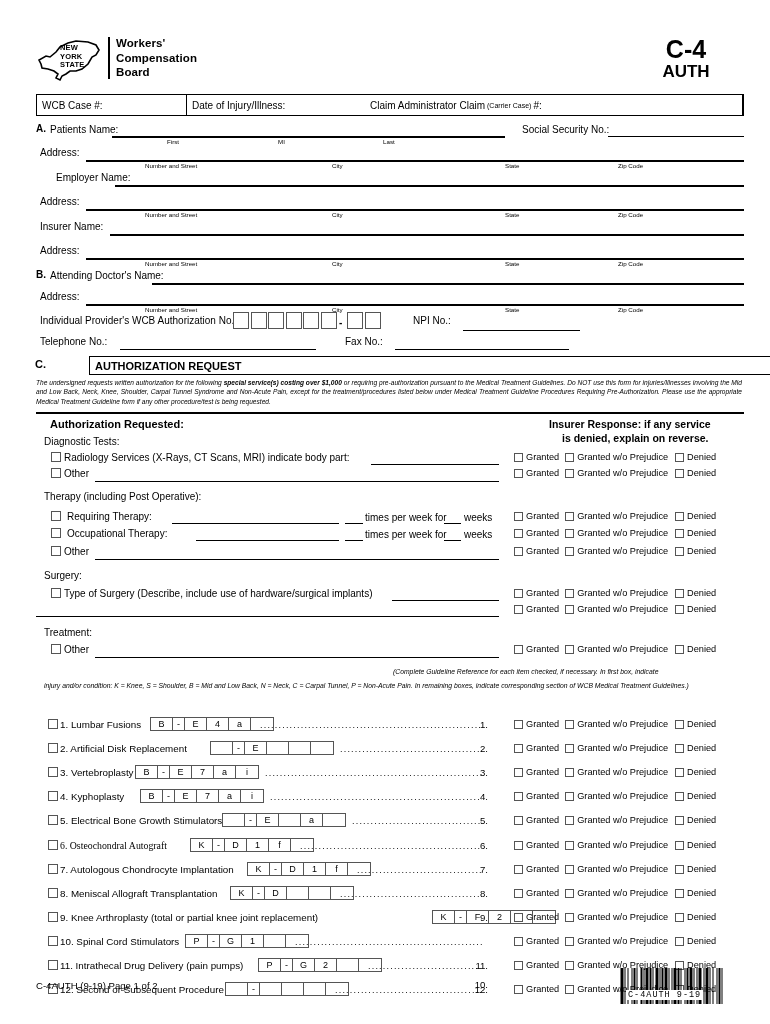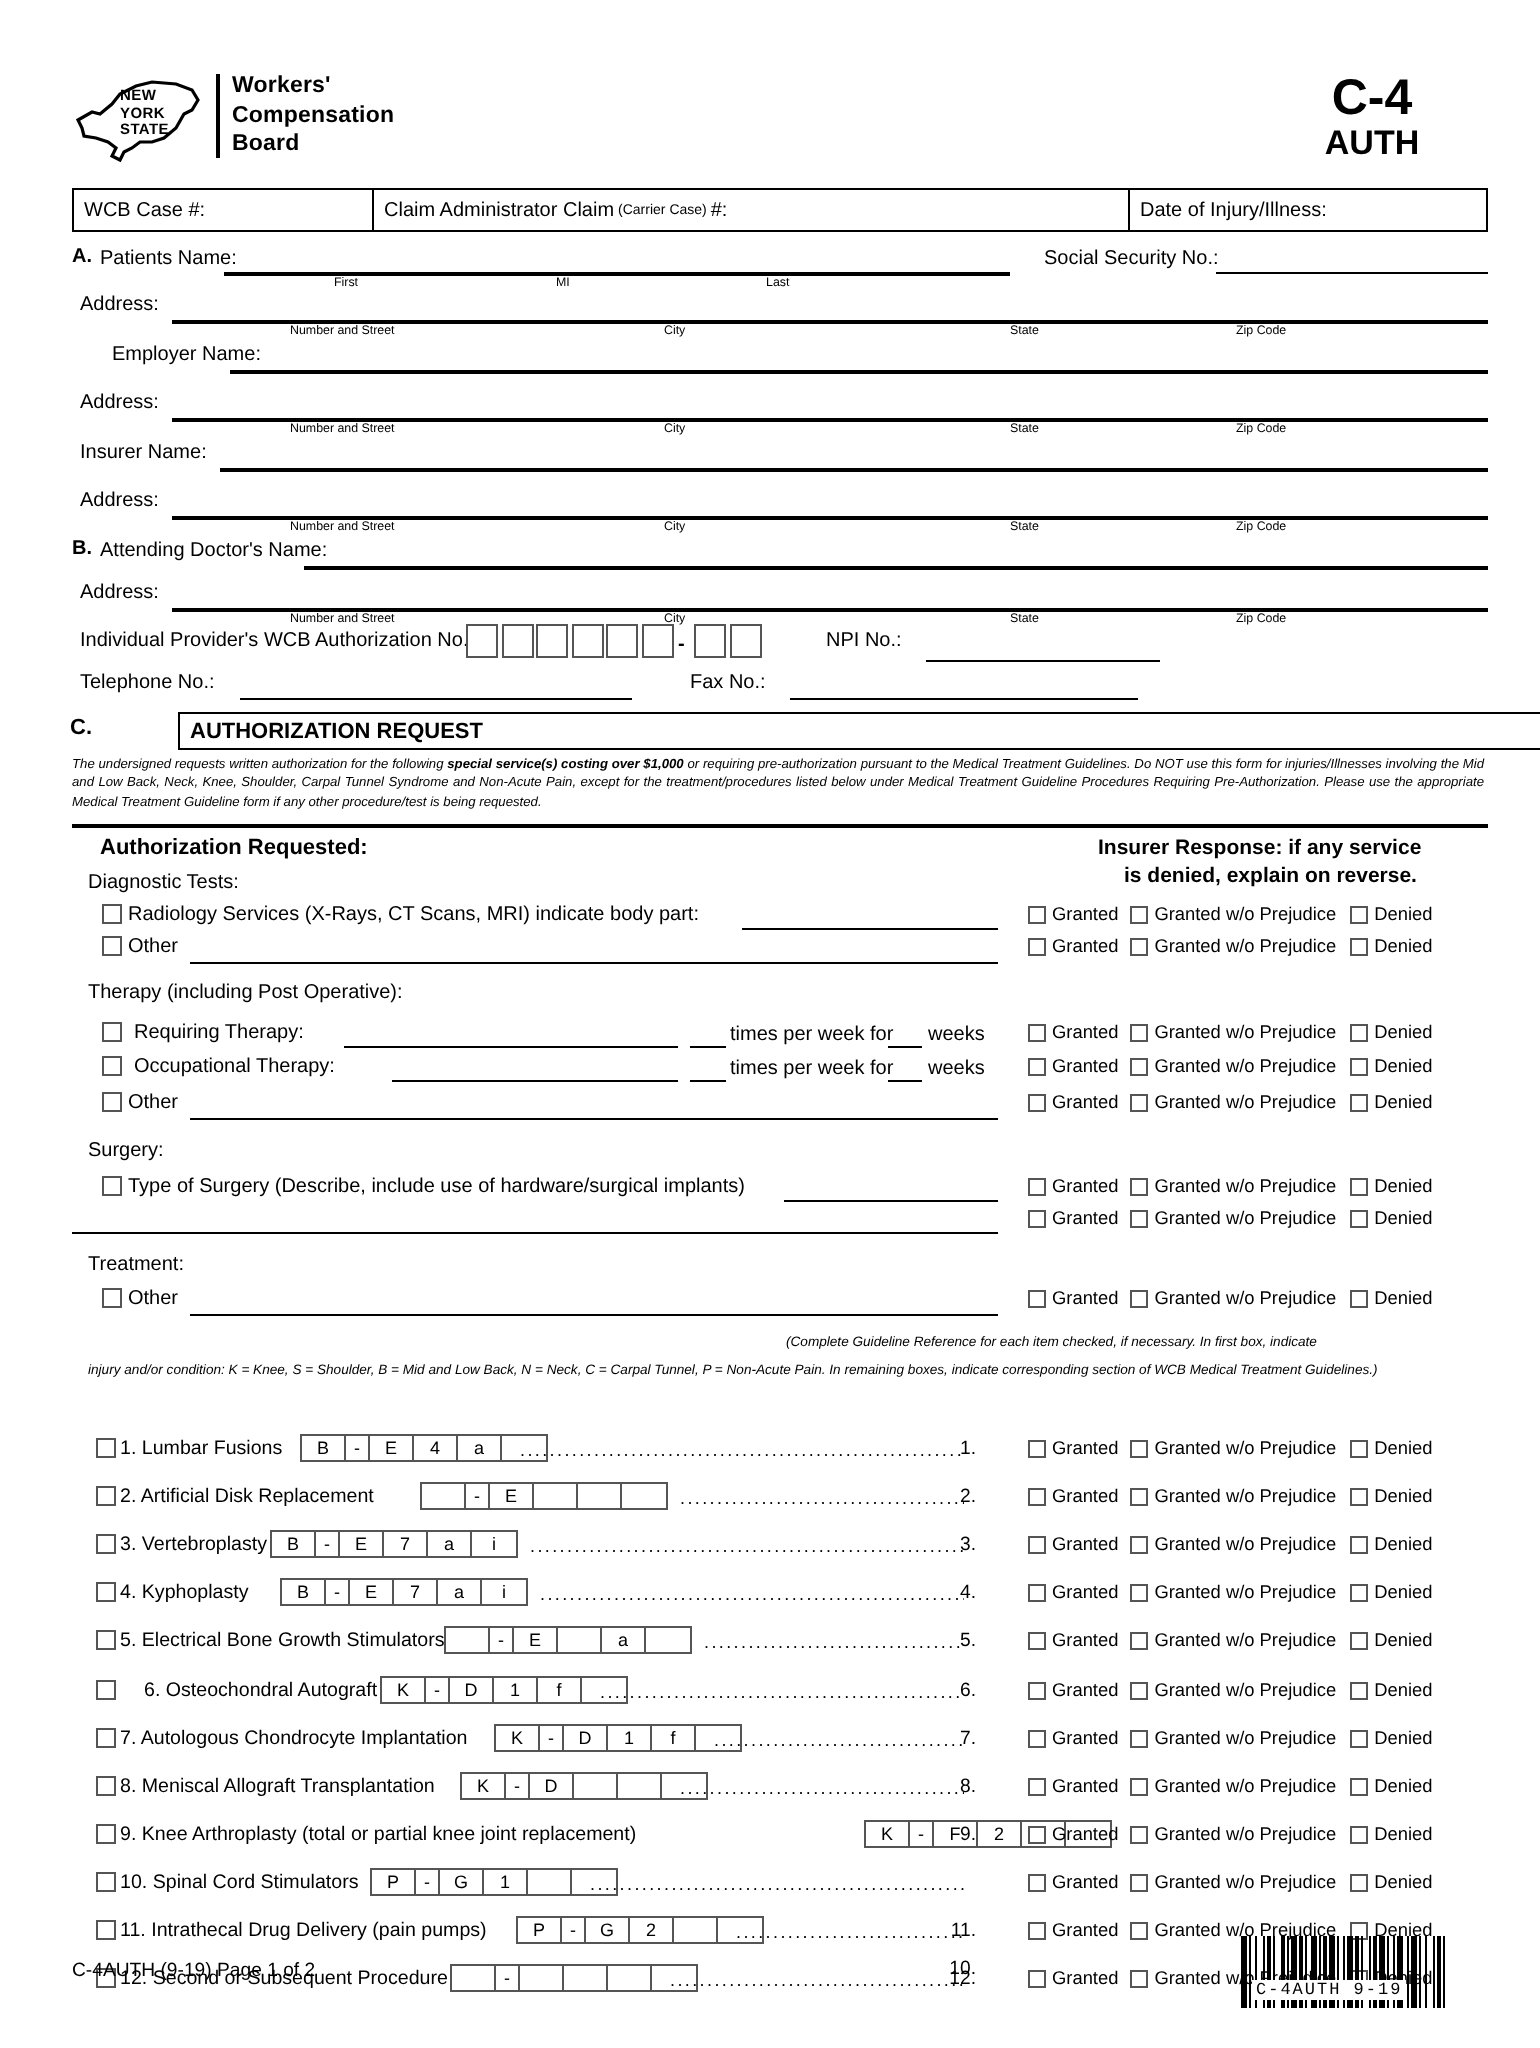--- a/index.html
+++ b/index.html
@@ -104,28 +104,28 @@
     <div class="formno">
       <div class="a">C-4</div>
       <div class="b">AUTH</div>
     </div>
   </div>
 
   <div class="casebar">
     <div class="cell c1">
         <span>WCB Case #:</span>
       </div>
+    <div class="cell c3">
+        <span>Date of Injury/Illness:</span>
+      </div>
     <div class="cell c2">
       <span>Claim Administrator Claim</span>
       <span class="tiny" style="margin:0 2px;">(Carrier Case)</span>
       <span>#:</span>
     </div>
-    <div class="cell c3">
-        <span>Date of Injury/Illness:</span>
-      </div>
   </div>
 
   <div class="sec" style="left:36px;top:123px;">A.</div>
   <div class="lbl" style="left:50px;top:124px;">Patients Name:</div>
   <div class="rule2" style="left:112px;top:136px;width:393px;"></div>
   <div class="lbl" style="left:522px;top:124px;">Social Security No.:</div>
   <div class="rule" style="left:608px;top:136px;width:136px;"></div>
   <div class="sublbl" style="left:167px;top:138px;">First</div>
   <div class="sublbl" style="left:278px;top:138px;">MI</div>
   <div class="sublbl" style="left:383px;top:138px;">Last</div>
@@ -370,21 +370,21 @@
         <div class="gc"></div>
       </div>
       <div class="dots" style="left: 352px; top: 816.4px; width: 130px;">........................................................................................................................</div>
       <div class="num" style="left: 462px; width: 26px; top: 815.4px;">5.</div>
       <div class="resp" style="left: 514px; top: 815.4px;">
         <span class="g1"><span class="bx"></span><span>Granted</span></span>
         <span class="g2"><span class="bx"></span><span>Granted w/o Prejudice</span></span>
         <span class="g3"><span class="bx"></span><span>Denied</span></span>
       </div>
       <div class="cb cbbig" style="left: 48px; top: 839.5px;"></div>
-      <div class="lbl" style="left: 72px; top: 839.5px; font-size: 9.8px;">6. Osteochondral Autograft</div>
+      <div class="lbl" style="left: 60px; top: 839.5px; font-size: 9.8px; font-family: Liberation Serif, serif;">6. Osteochondral Autograft</div>
       <div class="gcells" style="left: 190px; top: 837.5px;">
         <div class="gc">K</div>
         <div class="gc narrow">-</div>
         <div class="gc">D</div>
         <div class="gc">1</div>
         <div class="gc">f</div>
         <div class="gc"></div>
       </div>
       <div class="dots" style="left: 300px; top: 840.5px; width: 182px;">........................................................................................................................</div>
       <div class="num" style="left: 462px; width: 26px; top: 839.5px;">6.</div>

